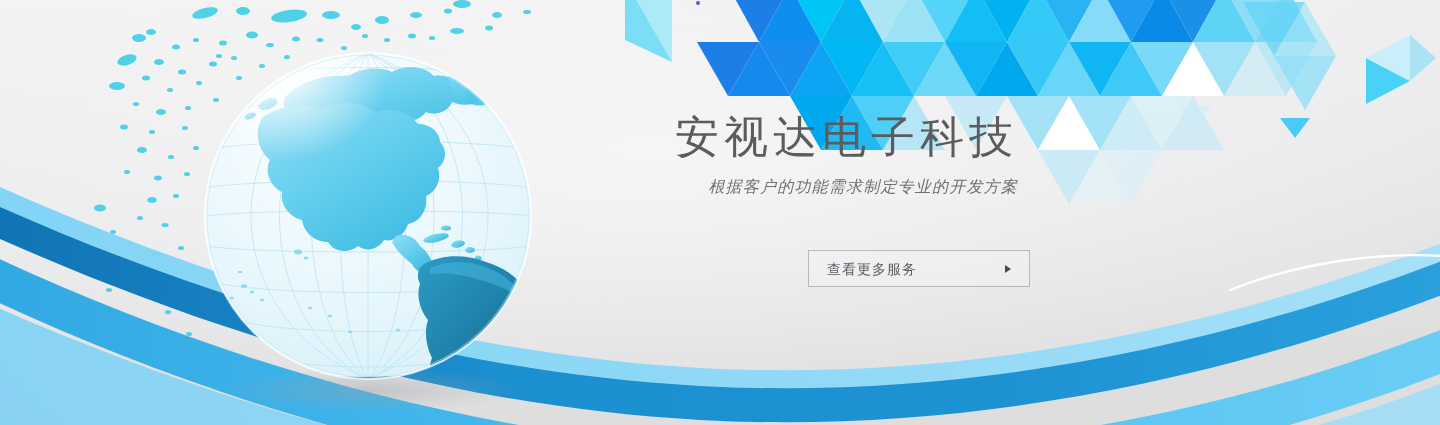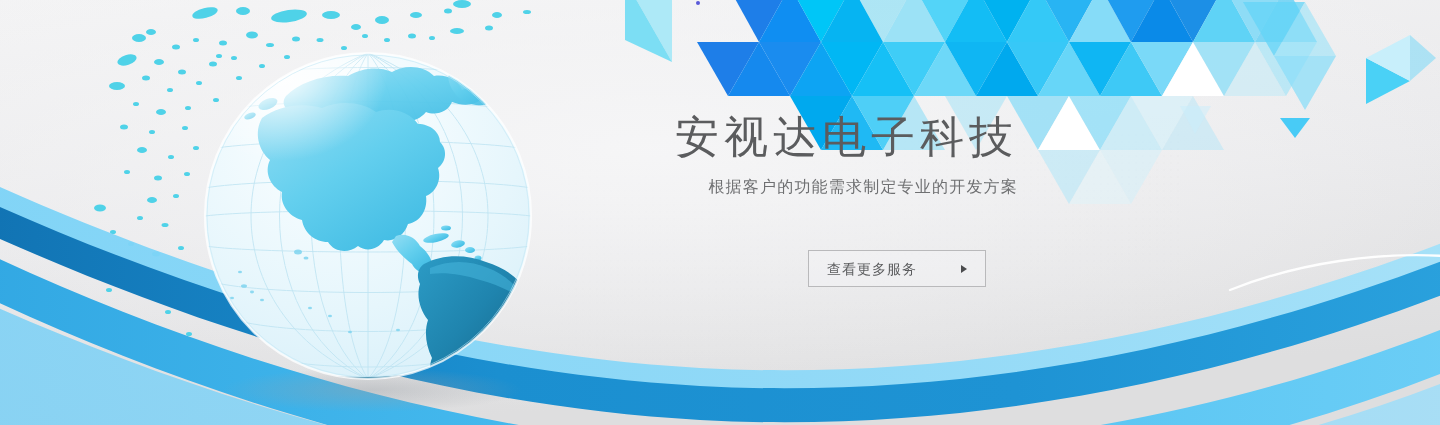--- a/index.html
+++ b/index.html
@@ -34,26 +34,26 @@
   }
   .subline{
     margin:0;
     font-size:16px;
     line-height:23px;
     font-weight:400;
     letter-spacing:1.2px;
     color:#6f7072;
     white-space:nowrap;
   }
-  .sub1{margin-top:11px;}
+  .sub1{margin-top:11px;font-style:italic;}
 
   
   .cta{
     position:absolute;left:808px;top:250px;
-    width:178px;height:37px;
+    width:222px;height:37px;
     box-sizing:border-box;
     border:1px solid #b9b9bb;
     background:rgba(245,245,246,0.45);
     display:flex;align-items:center;
     padding:0 16px 0 18px;
     cursor:pointer;
     z-index:45;
   }
   .cta-label{
     font-size:14px;color:#5b5c5e;letter-spacing:1px;

